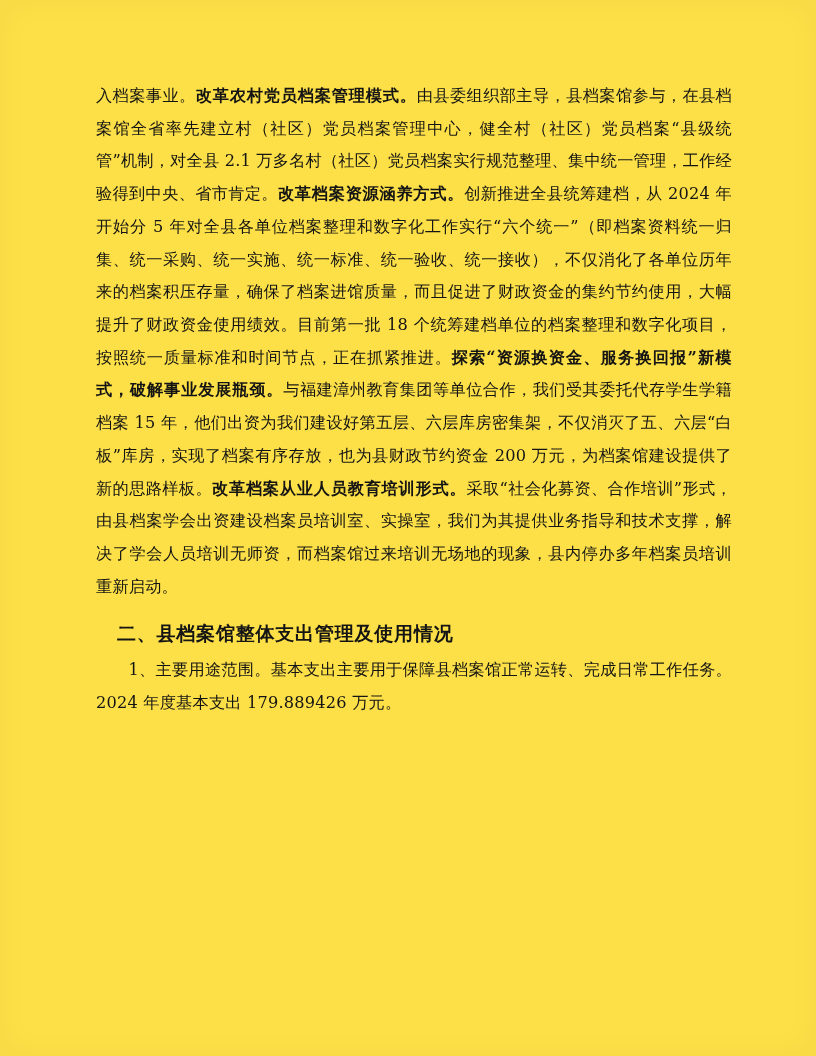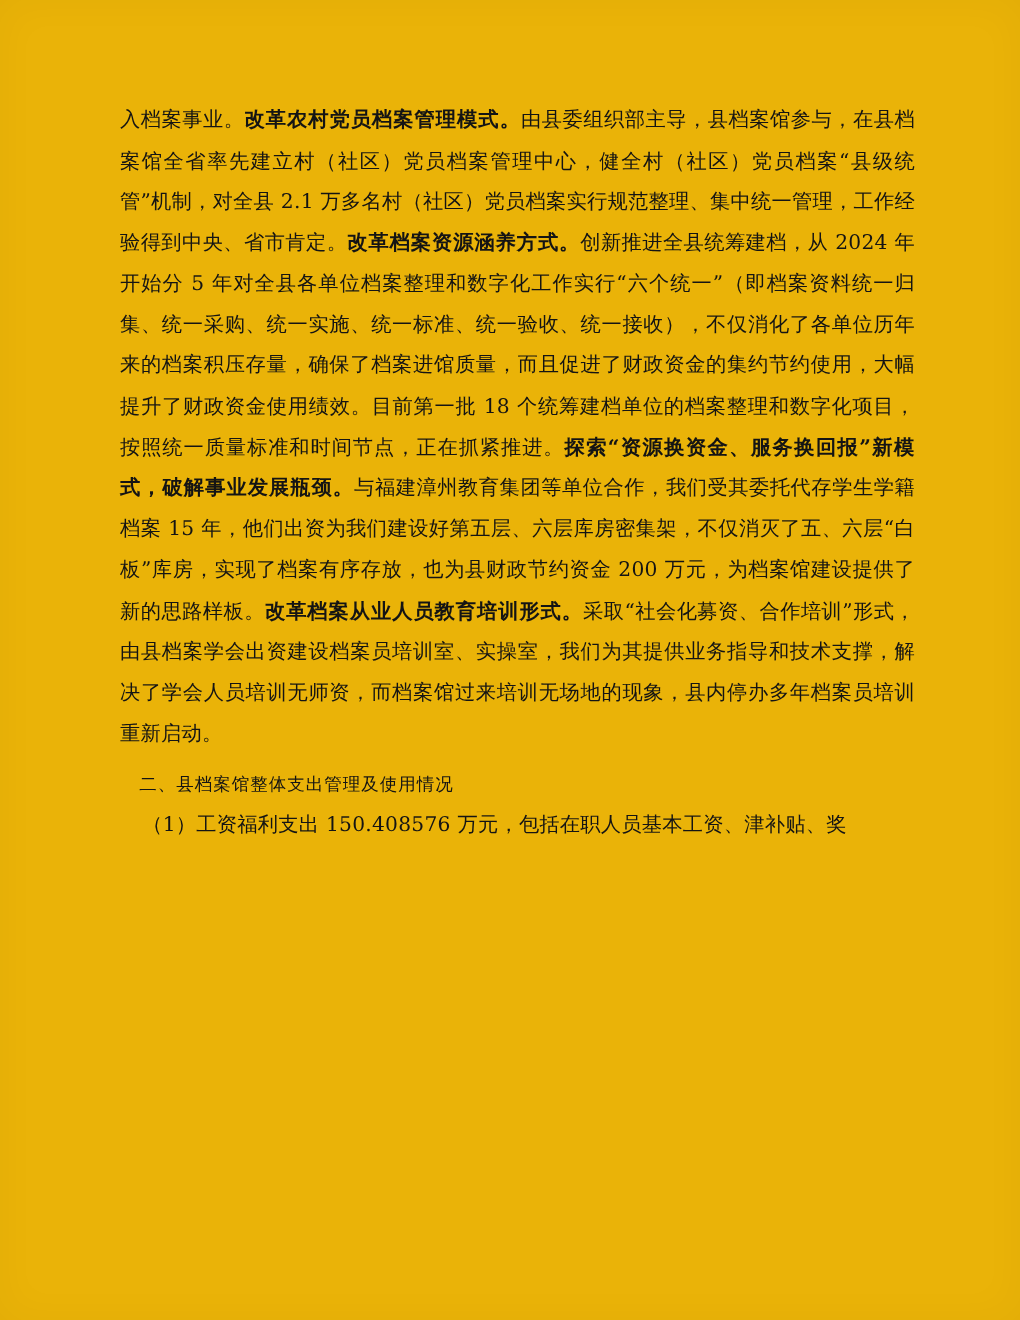--- a/index.html
+++ b/index.html
@@ -13,21 +13,21 @@
     font-family: "DejaVu Serif", "Liberation Serif", serif;
     color: #1a1a1a;
     overflow: hidden;
   }
   .page {
     position: relative;
     width: 816px;
     height: 1056px;
     box-sizing: border-box;
     padding: 78px 84px 40px 96px;
-    background: #eab308;
+    background: #fde047;
   }
   .doc-body {
     font-size: 16.2px;
     line-height: 2.02;
     text-align: justify;
     text-justify: inter-ideograph;
     letter-spacing: 0.2px;
     color: #141414;
   }
   p {
@@ -38,22 +38,22 @@
     text-indent: 2em;
   }
   p.indent1 {
     text-indent: 1.1em;
   }
   .bold {
     font-weight: 700;
     letter-spacing: 0.6px;
   }
   .section-head {
-    font-weight: 400;
-    font-size: 14px;
+    font-weight: 700;
+    font-size: 19px;
     letter-spacing: 0.8px;
     margin-top: 10px;
   }
   .sub-head {
     margin-top: 4px;
   }
   .para-gap {
     margin-top: 2px;
   }
   .edge-shadow {
@@ -71,20 +71,20 @@
 
     <p class="para-gap">
       <span>入档案事业。</span><span class="bold">改革农村党员档案管理模式。</span><span>由县委组织部主导，县档案馆参与，在县档案馆全省率先建立村（社区）党员档案管理中心，健全村（社区）党员档案“县级统管”机制，对全县 2.1 万多名村（社区）党员档案实行规范整理、集中统一管理，工作经验得到中央、省市肯定。</span><span class="bold">改革档案资源涵养方式。</span><span>创新推进全县统筹建档，从 2024 年开始分 5 年对全县各单位档案整理和数字化工作实行“六个统一”（即档案资料统一归集、统一采购、统一实施、统一标准、统一验收、统一接收），不仅消化了各单位历年来的档案积压存量，确保了档案进馆质量，而且促进了财政资金的集约节约使用，大幅提升了财政资金使用绩效。目前第一批 18 个统筹建档单位的档案整理和数字化项目，按照统一质量标准和时间节点，正在抓紧推进。</span><span class="bold">探索“资源换资金、服务换回报”新模式，破解事业发展瓶颈。</span><span>与福建漳州教育集团等单位合作，我们受其委托代存学生学籍档案 15 年，他们出资为我们建设好第五层、六层库房密集架，不仅消灭了五、六层“白板”库房，实现了档案有序存放，也为县财政节约资金 200 万元，为档案馆建设提供了新的思路样板。</span><span class="bold">改革档案从业人员教育培训形式。</span><span>采取“社会化募资、合作培训”形式，由县档案学会出资建设档案员培训室、实操室，我们为其提供业务指导和技术支撑，解决了学会人员培训无师资，而档案馆过来培训无场地的现象，县内停办多年档案员培训重新启动。</span>
     </p>
 
     <p class="indent1 section-head">
       <span>二、县档案馆整体支出管理及使用情况</span>
     </p>
 
 
+    <p class="indent2 para-gap">
+      <span>1、主要用途范围。基本支出主要用于保障县档案馆正常运转、完成日常工作任务。2024 年度基本支出 179.889426 万元。</span>
+    </p>
 
-    <p class="indent1 para-gap">
-      <span>（1）工资福利支出 150.408576 万元，包括在职人员基本工资、津补贴、奖</span>
-    </p>
 
   </div>
   <div class="edge-shadow"></div>
 </div>
 
 </body></html>

